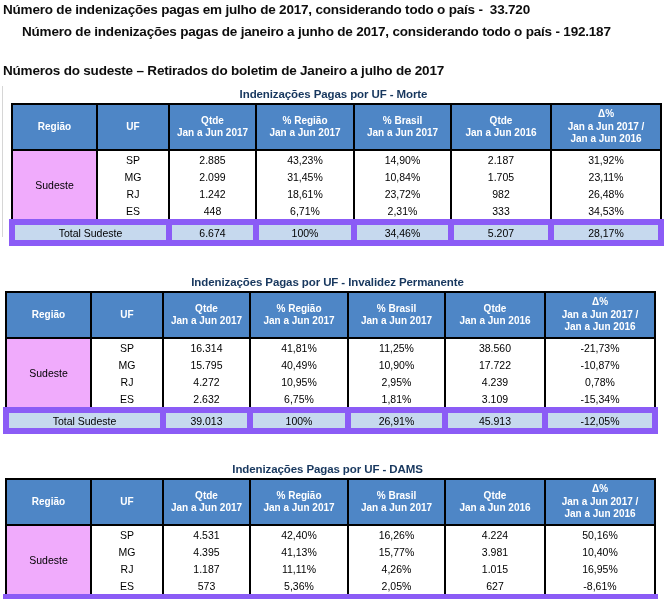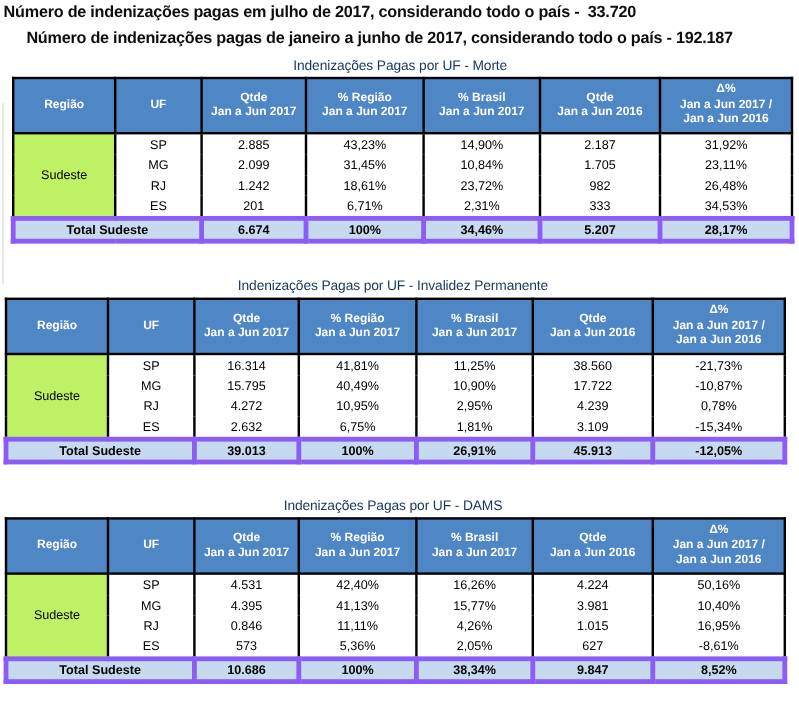--- a/index.html
+++ b/index.html
@@ -36,21 +36,21 @@
   }
 
   
   .tbl-section { width: 649px; }
   .tbl-section.s1 { margin: 9px 0 0 9px; }
   .tbl-section.s2 { margin: 30px 0 0 3px; }
   .tbl-section.s3 { margin: 29px 0 0 3px; }
 
   .tbl-title {
     text-align: center;
-    font-weight: normal;
+    font-weight: bold;
     font-size: 11.5px;
     color: #17375E;
     letter-spacing: -0.1px;
     margin-bottom: 2px;
     line-height: 13px;
   }
 
   table.uf-table {
     border-collapse: collapse;
     table-layout: fixed;
@@ -73,47 +73,48 @@
 
   td {
     color: #000;
     font-size: 10.5px;
     text-align: center;
     vertical-align: middle;
     padding: 0 2px;
   }
   td.region-cell {
     border: 2px solid #000;
-    background: #bef264;
+    background: #f0abfc;
   }
   td.data-cell {
     border-left: 2px solid #000;
     border-right: 2px solid #000;
     border-top: 0;
     border-bottom: 0;
     height: 17px;
     background: #ffffff;
   }
   tr.total-row td {
     background: #C6D9EE;
-    border: 4px solid #8b5cf6;
-    font-weight: bold;
+    border: 6px solid #8b5cf6;
+    font-weight: normal;
     height: 15px;
   }
 </style>
 </head>
 <body>
 
 <div class="page">
 
   <div class="gridline"></div>
 
   <div class="intro">
     <div class="intro-line l1">Número de indenizações pagas em julho de 2017, considerando todo o país -  33.720</div>
     <div class="intro-line l2">Número de indenizações pagas de janeiro a junho de 2017, considerando todo o país - 192.187</div>
+    <div class="intro-line l3">Números do sudeste – Retirados do boletim de Janeiro a julho de 2017</div>
   </div>
 
   <div class="tbl-section s1">
     <div class="tbl-title">Indenizações Pagas por UF - Morte</div>
     <table class="uf-table">
       <colgroup>
         <col style="width:85px">
           <col style="width:72px">
           <col style="width:87px">
         <col style="width:98px">
@@ -173,21 +174,21 @@
         <tr>
           <td class="data-cell">RJ</td>
           <td class="data-cell">1.242</td>
           <td class="data-cell">18,61%</td>
           <td class="data-cell">23,72%</td>
           <td class="data-cell">982</td>
           <td class="data-cell">26,48%</td>
         </tr>
         <tr>
           <td class="data-cell">ES</td>
-          <td class="data-cell">201</td>
+          <td class="data-cell">448</td>
           <td class="data-cell">6,71%</td>
           <td class="data-cell">2,31%</td>
           <td class="data-cell">333</td>
           <td class="data-cell">34,53%</td>
         </tr>
         <tr class="total-row">
           <td colspan="2">Total Sudeste</td>
           <td>6.674</td>
           <td>100%</td>
           <td>34,46%</td>
@@ -343,21 +344,21 @@
         <tr>
           <td class="data-cell">MG</td>
           <td class="data-cell">4.395</td>
           <td class="data-cell">41,13%</td>
           <td class="data-cell">15,77%</td>
           <td class="data-cell">3.981</td>
           <td class="data-cell">10,40%</td>
         </tr>
         <tr>
           <td class="data-cell">RJ</td>
-          <td class="data-cell">0.846</td>
+          <td class="data-cell">1.187</td>
           <td class="data-cell">11,11%</td>
           <td class="data-cell">4,26%</td>
           <td class="data-cell">1.015</td>
           <td class="data-cell">16,95%</td>
         </tr>
         <tr>
           <td class="data-cell">ES</td>
           <td class="data-cell">573</td>
           <td class="data-cell">5,36%</td>
           <td class="data-cell">2,05%</td>

